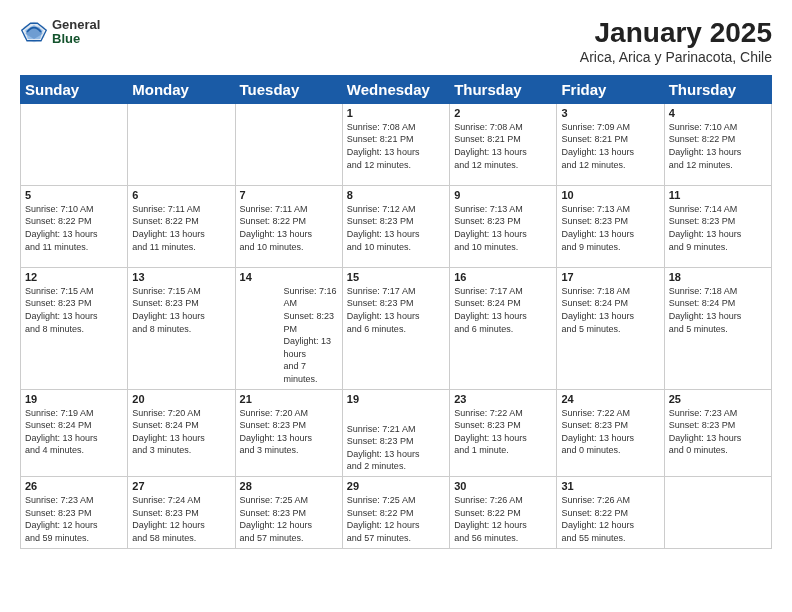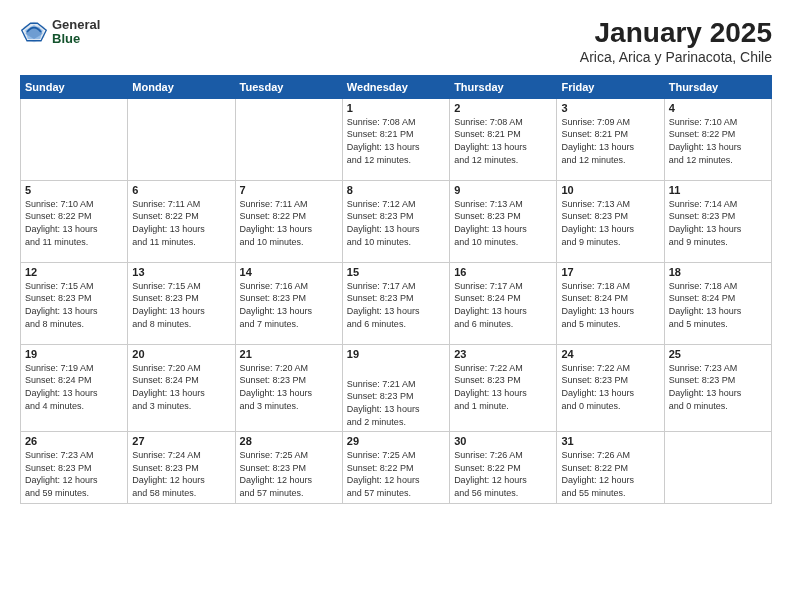--- a/index.html
+++ b/index.html
@@ -58,21 +58,21 @@
     .calendar {
       flex: 1;
       border: 1px solid #ccc;
       border-collapse: collapse;
       width: 100%;
       table-layout: fixed;
     }
     .calendar th {
       background: #1a5ba6;
       color: #fff;
-      font-size: 11px;
+      font-size: 15px;
       font-weight: bold;
       padding: 5px 4px;
       text-align: left;
       border: 1px solid #1a5ba6;
     }
     .calendar td {
       border: 1px solid #ccc;
       vertical-align: top;
       padding: 3px 4px;
       font-size: 9.5px;
@@ -230,21 +230,21 @@
           </td>
           <td>
             <span class="day-num">13</span>
             <div class="day-info" style="white-space: pre-line;">Sunrise: 7:15 AM
 Sunset: 8:23 PM
 Daylight: 13 hours
 and 8 minutes.</div>
           </td>
           <td>
             <span class="day-num">14</span>
-            <div class="day-info" style="white-space: pre-line;">Sunrise: 7:16 AM
+            <div class="day-info" style="white-space: pre-line; margin-left: 44px;">Sunrise: 7:16 AM
 Sunset: 8:23 PM
 Daylight: 13 hours
 and 7 minutes.</div>
           </td>
           <td>
             <span class="day-num">15</span>
             <div class="day-info" style="white-space: pre-line;">Sunrise: 7:17 AM
 Sunset: 8:23 PM
 Daylight: 13 hours
 and 6 minutes.</div>

